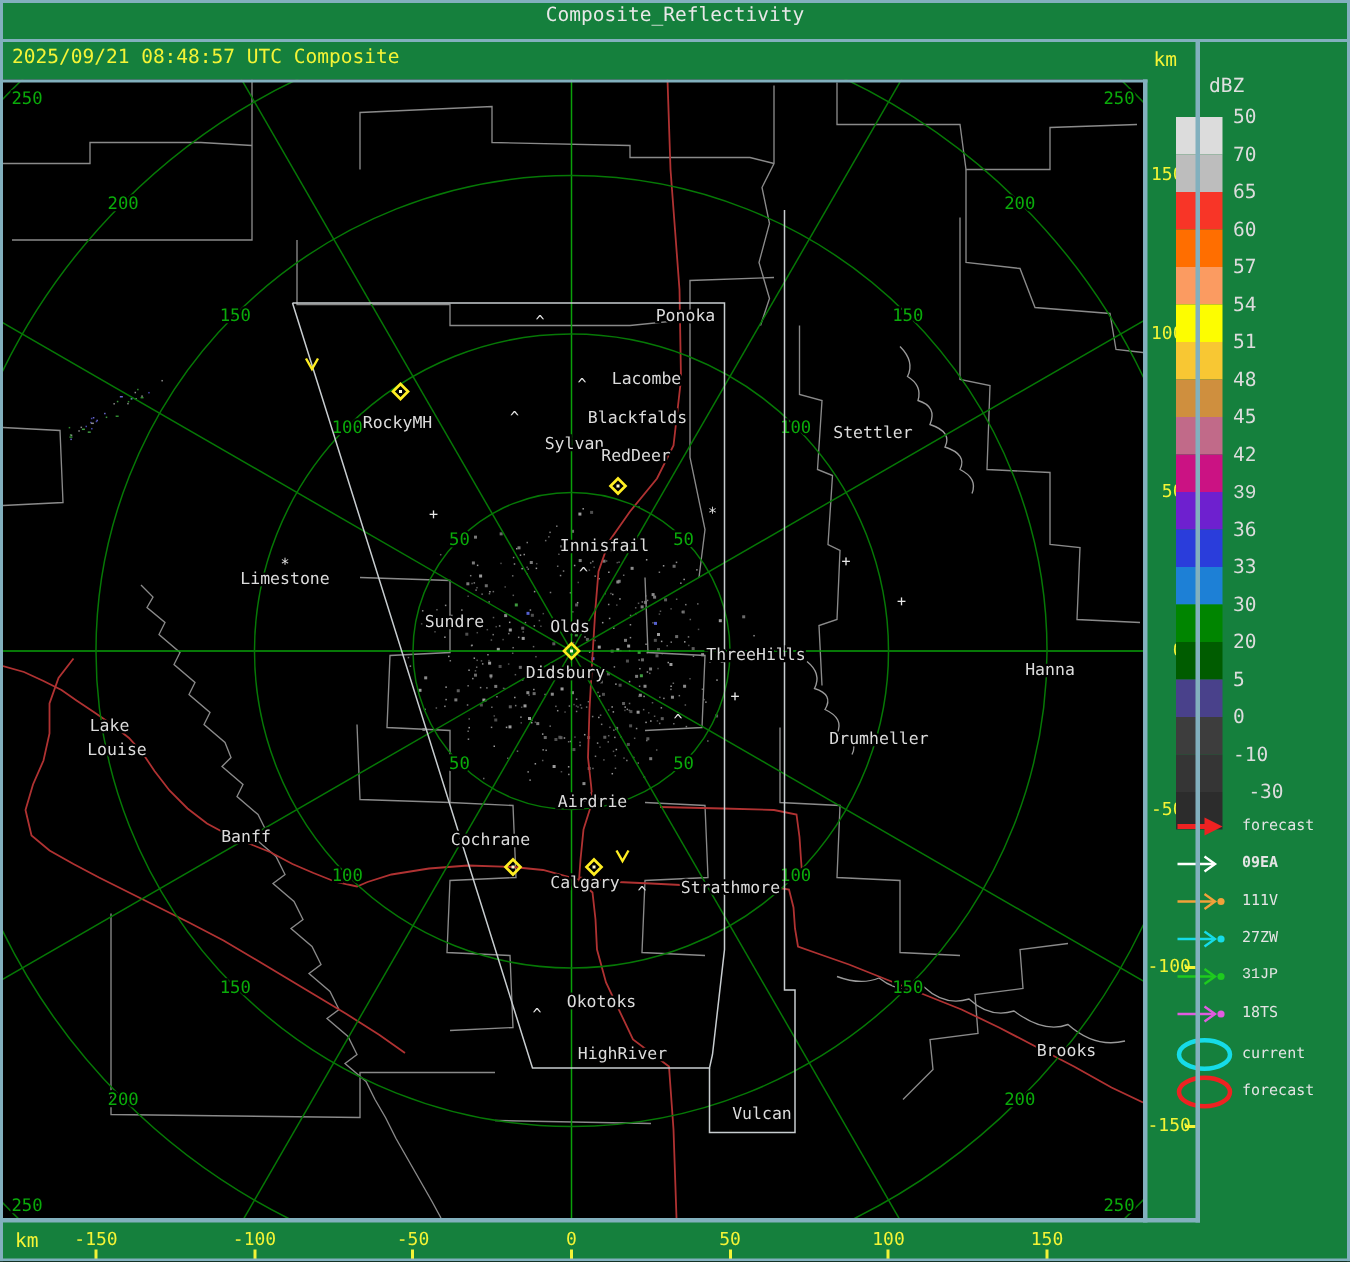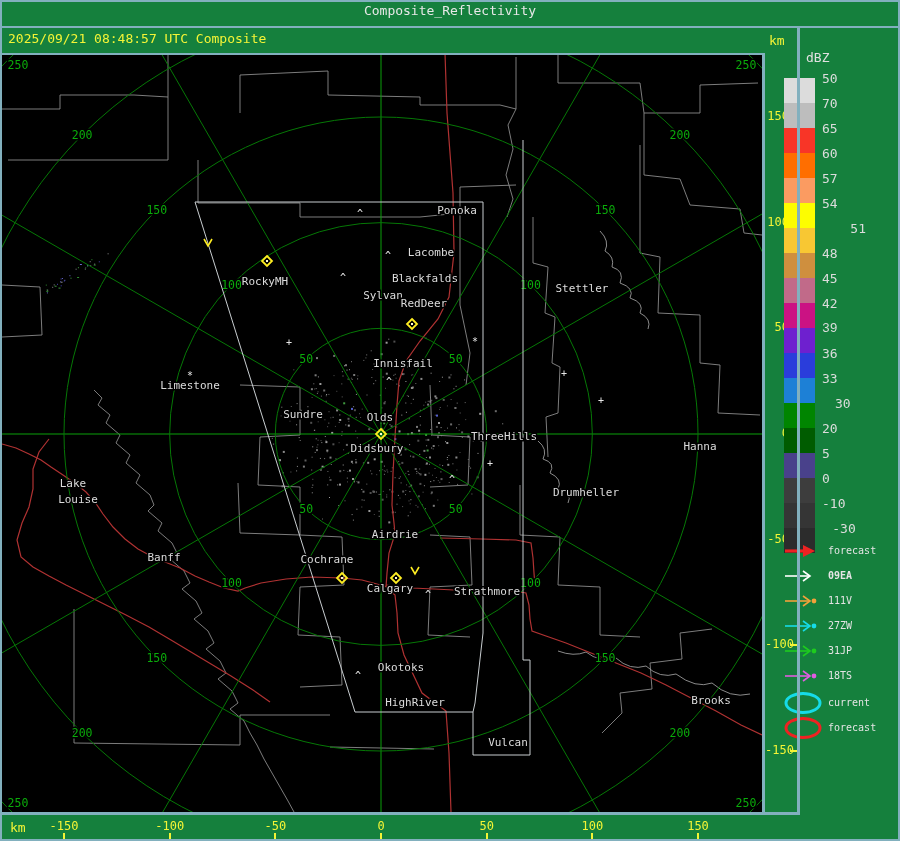--- a/index.html
+++ b/index.html
@@ -662,35 +662,35 @@
         <div class="stopval" style="top: 18px;">70</div>
         <div class="swatch" style="top: 50px; background: rgb(248, 53, 39);"></div>
         <div class="stopval" style="top: 43px;">65</div>
         <div class="swatch" style="top: 75px; background: rgb(255, 110, 0);"></div>
         <div class="stopval" style="top: 68px;">60</div>
         <div class="swatch" style="top: 100px; background: rgb(251, 155, 97);"></div>
         <div class="stopval" style="top: 93px;">57</div>
         <div class="swatch" style="top: 125px; background: rgb(253, 253, 0);"></div>
         <div class="stopval" style="top: 118px;">54</div>
         <div class="swatch" style="top: 150px; background: rgb(248, 199, 51);"></div>
-        <div class="stopval" style="top: 143px; text-align: right;">51</div>
+        <div class="stopval" style="top: 143px;">51</div>
         <div class="swatch" style="top: 175px; background: rgb(207, 143, 62);"></div>
         <div class="stopval" style="top: 168px;">48</div>
         <div class="swatch" style="top: 200px; background: rgb(193, 106, 137);"></div>
         <div class="stopval" style="top: 193px;">45</div>
         <div class="swatch" style="top: 225px; background: rgb(203, 18, 131);"></div>
         <div class="stopval" style="top: 218px;">42</div>
         <div class="swatch" style="top: 250px; background: rgb(110, 32, 207);"></div>
         <div class="stopval" style="top: 243px; font-family: Liberation Mono, monospace;">39</div>
         <div class="swatch" style="top: 275px; background: rgb(42, 61, 219);"></div>
         <div class="stopval" style="top: 268px;">36</div>
         <div class="swatch" style="top: 300px; background: rgb(29, 128, 214);"></div>
         <div class="stopval" style="top: 293px;">33</div>
         <div class="swatch" style="top: 325px; background: rgb(0, 133, 0);"></div>
-        <div class="stopval" style="top: 318px; margin-left: 13px;">30</div>
+        <div class="stopval" style="top: 318px;">30</div>
         <div class="swatch" style="top: 350px; background: rgb(0, 92, 0);"></div>
         <div class="stopval" style="top: 343px;">20</div>
         <div class="swatch" style="top: 375px; background: rgb(73, 65, 139);"></div>
         <div class="stopval" style="top: 368px;">5</div>
         <div class="swatch" style="top: 400px; background: rgb(61, 61, 61);"></div>
         <div class="stopval" style="top: 393px;">0</div>
         <div class="swatch" style="top: 425px; background: rgb(53, 53, 53);"></div>
         <div class="stopval" style="top: 418px;">-10</div>
         <div class="swatch" style="top: 450px; background: rgb(44, 44, 44);"></div>
         <div class="stopval" style="top: 443px; text-align: center;">-30</div>
@@ -711,21 +711,21 @@
           </svg><div class="leglabel" style="top: 2px;">111V</div></div>
         <div class="legrow" style="top: 590px;"><svg width="40" height="16">
             <line x1="3" y1="8" x2="27" y2="8" stroke="#16dbe8" stroke-width="1.6"></line>
             <polyline points="21,3 28,8 21,13" fill="none" stroke="#16dbe8" stroke-width="1.6"></polyline>
             <circle cx="32" cy="8" r="2.4" fill="#16dbe8"></circle>
           </svg><div class="leglabel" style="top: 2px;">27ZW</div></div>
         <div class="legrow" style="top: 615px;"><svg width="40" height="16">
             <line x1="3" y1="8" x2="27" y2="8" stroke="#1ecb1e" stroke-width="1.6"></line>
             <polyline points="21,3 28,8 21,13" fill="none" stroke="#1ecb1e" stroke-width="1.6"></polyline>
             <circle cx="32" cy="8" r="2.4" fill="#1ecb1e"></circle>
-          </svg><div class="leglabel" style="top: 2px;">31JP</div></div>
+          </svg><div class="leglabel" style="top: 2px; font-family: Liberation Mono, monospace;">31JP</div></div>
         <div class="legrow" style="top: 640px;"><svg width="40" height="16">
             <line x1="3" y1="8" x2="27" y2="8" stroke="#e05ce0" stroke-width="1.6"></line>
             <polyline points="21,3 28,8 21,13" fill="none" stroke="#e05ce0" stroke-width="1.6"></polyline>
             <circle cx="32" cy="8" r="2.4" fill="#e05ce0"></circle>
           </svg><div class="leglabel" style="top: 2px;">18TS</div></div>
         <div class="legrow" style="top: 663px; height: 24px;"><svg width="44" height="24">
             <ellipse cx="21" cy="12" rx="17" ry="9.5" fill="none" stroke="#16dbe8" stroke-width="3"></ellipse>
           </svg><div class="leglabel" style="top: 6px;">current</div></div>
         <div class="legrow" style="top: 688px; height: 24px;"><svg width="44" height="24">
             <ellipse cx="21" cy="12" rx="17" ry="9.5" fill="none" stroke="#ee2222" stroke-width="3"></ellipse>

